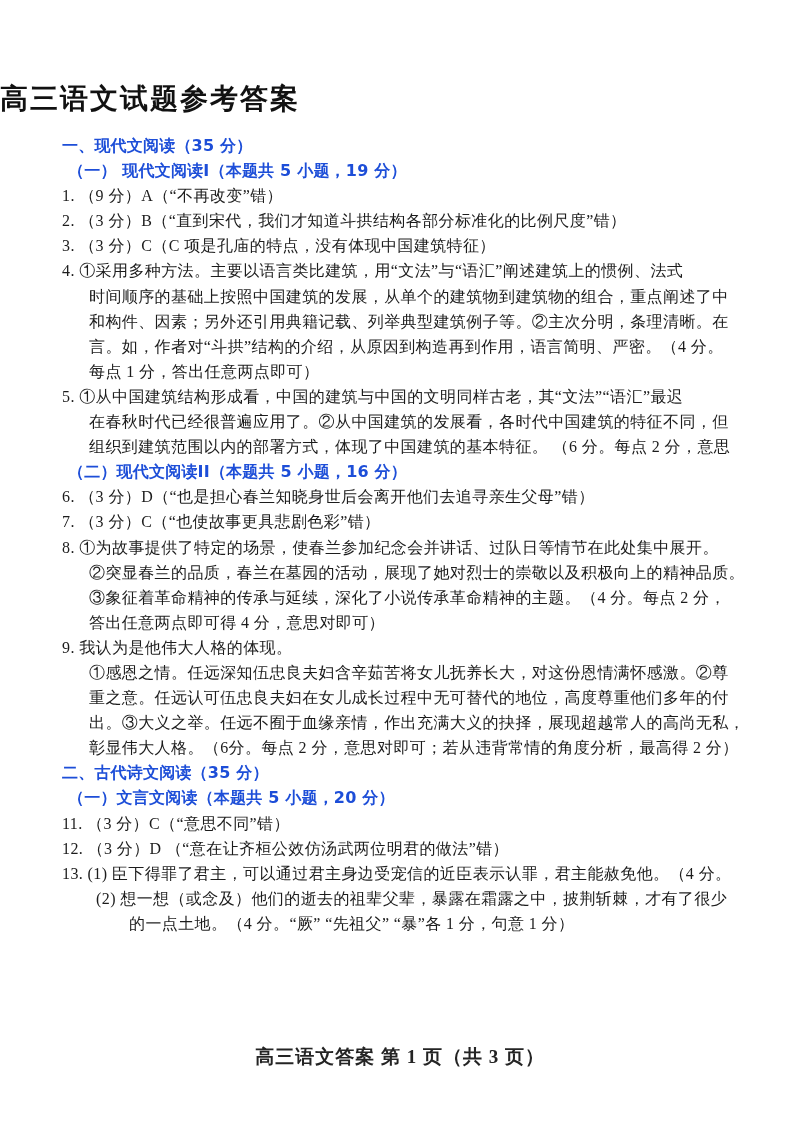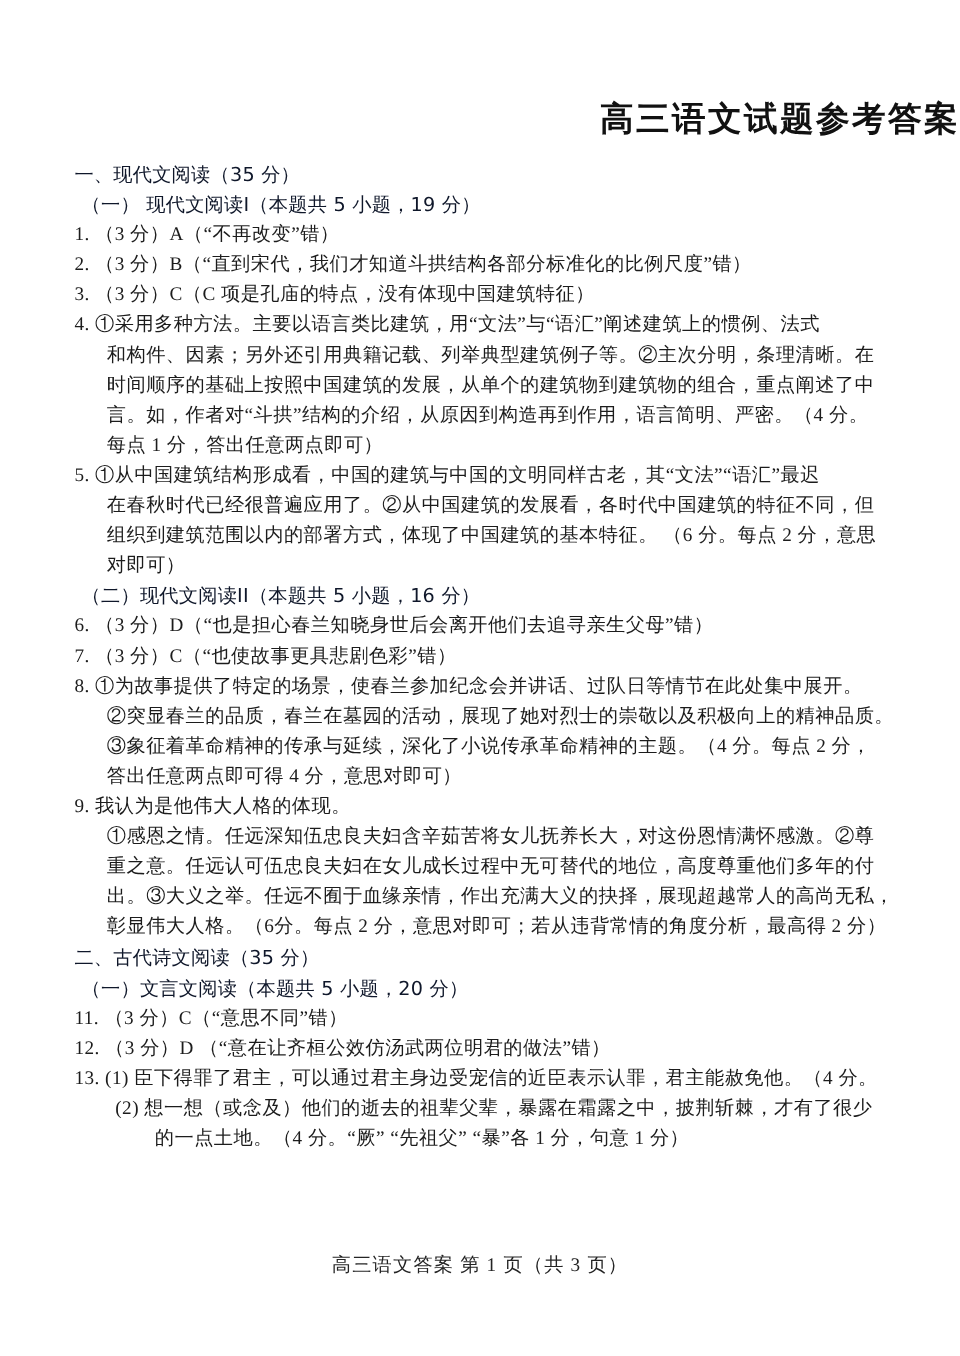--- a/index.html
+++ b/index.html
@@ -7,21 +7,21 @@
     position:relative;
     width:800px;height:1130px;
     background:#ffffff;
     overflow:hidden;
     font-family:"Liberation Serif","DejaVu Serif",serif;
     color:#1c1c1c;
   }
   .doc-title{
     position:absolute;
     top:80px;left:0;width:100%;
-    text-align:right;
+    text-align:left;
     font-family:"DejaVu Sans","Liberation Sans",sans-serif;
     font-weight:700;
     font-size:28px;
     letter-spacing:2px;
     color:#111111;
     margin:0;
   }
   .content{
     position:absolute;
     left:62px;top:133px;
@@ -30,61 +30,61 @@
   .line{
     font-size:16px;
     line-height:25.1px;
     height:25.1px;
     letter-spacing:0.4px;
     white-space:nowrap;
     color:#1c1c1c;
   }
   .line.h1,.line.h2{
     font-family:"DejaVu Sans","Liberation Sans",sans-serif;
-    font-weight:400;
-    color:#0f172a;
+    font-weight:700;
+    color:#1d4ed8;
     letter-spacing:0.2px;
   }
   .line.h2{padding-left:6px;}
   .line.item{padding-left:0;}
   .line.c1{padding-left:27px;}
   .line.c2{padding-left:34px;}
   .line.c3{padding-left:67px;}
   .page-footer{
     position:absolute;
     top:1044px;left:0;width:100%;
     text-align:center;
-    font-size:16px;
+    font-size:19px;
     letter-spacing:1px;
     color:#242424;
     font-family:"Liberation Serif","DejaVu Serif",serif;
+    font-weight:bold;
   }
 </style>
 </head>
 <body>
 
 <div class="page">
   <h1 class="doc-title">高三语文试题参考答案</h1>
 
   <div class="content">
 
   <div class="line h1">一、现代文阅读（35 分）</div>
       <div class="line h2">（一） 现代文阅读I（本题共 5 小题，19 分）</div>
-      <div class="line item">1. （3 分）A（“不再改变”错）</div>
+      <div class="line item">1. （9 分）A（“不再改变”错）</div>
       <div class="line item">2. （3 分）B（“直到宋代，我们才知道斗拱结构各部分标准化的比例尺度”错）</div>
       <div class="line item">3. （3 分）C（C 项是孔庙的特点，没有体现中国建筑特征）</div>
       <div class="line item">4. ①采用多种方法。主要以语言类比建筑，用“文法”与“语汇”阐述建筑上的惯例、法式</div>
+      <div class="line c1">时间顺序的基础上按照中国建筑的发展，从单个的建筑物到建筑物的组合，重点阐述了中</div>
       <div class="line c1">和构件、因素；另外还引用典籍记载、列举典型建筑例子等。②主次分明，条理清晰。在</div>
-      <div class="line c1">时间顺序的基础上按照中国建筑的发展，从单个的建筑物到建筑物的组合，重点阐述了中</div>
       <div class="line c1">言。如，作者对“斗拱”结构的介绍，从原因到构造再到作用，语言简明、严密。（4 分。</div>
       <div class="line c1">每点 1 分，答出任意两点即可）</div>
       <div class="line item">5. ①从中国建筑结构形成看，中国的建筑与中国的文明同样古老，其“文法”“语汇”最迟</div>
       <div class="line c1">在春秋时代已经很普遍应用了。②从中国建筑的发展看，各时代中国建筑的特征不同，但</div>
       <div class="line c1">组织到建筑范围以内的部署方式，体现了中国建筑的基本特征。 （6 分。每点 2 分，意思</div>
-      <div class="line c1">对即可）</div>
       <div class="line h2">（二）现代文阅读II（本题共 5 小题，16 分）</div>
       <div class="line item">6. （3 分）D（“也是担心春兰知晓身世后会离开他们去追寻亲生父母”错）</div>
       <div class="line item">7. （3 分）C（“也使故事更具悲剧色彩”错）</div>
       <div class="line item">8. ①为故事提供了特定的场景，使春兰参加纪念会并讲话、过队日等情节在此处集中展开。</div>
       <div class="line c1">②突显春兰的品质，春兰在墓园的活动，展现了她对烈士的崇敬以及积极向上的精神品质。</div>
       <div class="line c1">③象征着革命精神的传承与延续，深化了小说传承革命精神的主题。（4 分。每点 2 分，</div>
       <div class="line c1">答出任意两点即可得 4 分，意思对即可）</div>
       <div class="line item">9. 我认为是他伟大人格的体现。</div>
       <div class="line c1">①感恩之情。任远深知伍忠良夫妇含辛茹苦将女儿抚养长大，对这份恩情满怀感激。②尊</div>
       <div class="line c1">重之意。任远认可伍忠良夫妇在女儿成长过程中无可替代的地位，高度尊重他们多年的付</div>

